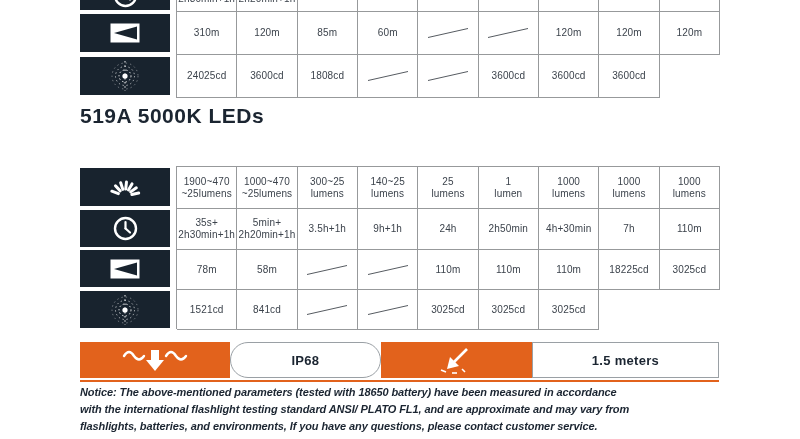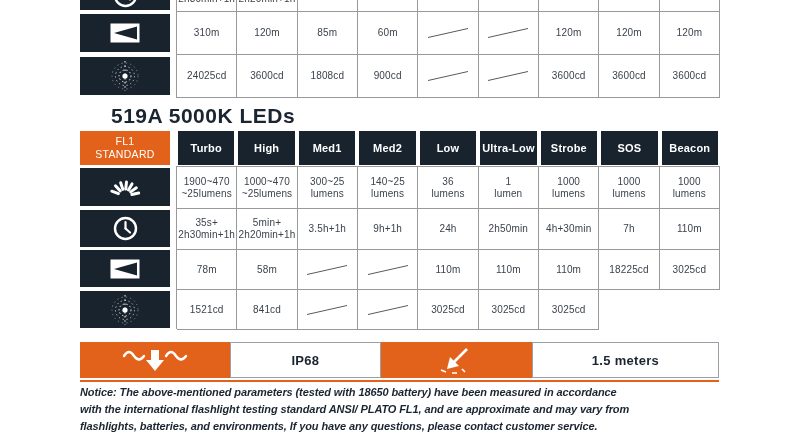--- a/index.html
+++ b/index.html
@@ -19,21 +19,21 @@
   .frag span{margin-top:-7px;font-size:10px;}
   
   .corner{position:absolute;left:0;top:0;width:90px;height:34px;background:var(--orange);
     color:#fff;display:flex;align-items:center;justify-content:center;text-align:center;
     font-size:10.5px;line-height:1.25;white-space:pre-line;letter-spacing:.3px;}
   .hdr-grid{position:absolute;display:grid;grid-template-columns:repeat(9,1fr);}
   .hdr-grid .h{margin:0 2px;background:var(--navy);color:#fff;display:flex;
     align-items:center;justify-content:center;font-size:11px;font-weight:bold;
     letter-spacing:.2px;}
   .title{position:absolute;color:var(--titletext);font-size:21px;font-weight:800;
-    letter-spacing:.5px;margin-left:31px;}
+    letter-spacing:.5px;}
   
   .banner{position:absolute;display:flex;}
   .banner .bcell{box-sizing:border-box;display:flex;align-items:center;justify-content:center;height:36px;}
   .banner .oc{background:var(--orange);}
   .banner .wc{background:#fff;border:1px solid #9aa0a5;color:var(--titletext);
     font-size:13px;letter-spacing:.3px;font-weight:bold;}
   .banner-line{position:absolute;background:var(--orange);}
   .notice{position:absolute;color:var(--titletext);font-size:11px;line-height:17px;
     white-space:pre-line;letter-spacing:-.1px;font-weight:600;font-style:italic;}
 </style>
@@ -86,52 +86,34 @@
           </svg></div>
         <div class="c"><svg width="46" height="14" viewBox="0 0 46 14">
             <line x1="3" y1="11.5" x2="43" y2="2.5" stroke="#565b61" stroke-width="1"></line>
           </svg></div>
         <div class="c">120m</div>
         <div class="c">120m</div>
         <div class="c">120m</div>
         <div class="c">24025cd</div>
         <div class="c">3600cd</div>
         <div class="c">1808cd</div>
-        <div class="c">900cd</div>
         <div class="c"><svg width="46" height="14" viewBox="0 0 46 14">
             <line x1="3" y1="11.5" x2="43" y2="2.5" stroke="#565b61" stroke-width="1"></line>
           </svg></div>
         <div class="c"><svg width="46" height="14" viewBox="0 0 46 14">
             <line x1="3" y1="11.5" x2="43" y2="2.5" stroke="#565b61" stroke-width="1"></line>
           </svg></div>
         <div class="c">3600cd</div>
         <div class="c">3600cd</div>
         <div class="c">3600cd</div>
       </div>
   </div>
 
   <div class="title" style="left:80px;top:104px;">519A 5000K LEDs</div>
 
-  <div class="abs" style="left:80px;top:131px;width:640px;height:34px;">
-    <div class="corner">
-      <span>FL1
-STANDARD</span>
-    </div>
-    <div id="modeHeaders" class="hdr-grid" style="left:96px;top:0;width:544px;height:34px;">
-        <div class="h">Turbo</div>
-        <div class="h">High</div>
-        <div class="h">Med1</div>
-        <div class="h">Med2</div>
-        <div class="h">Low</div>
-        <div class="h">Ultra-Low</div>
-        <div class="h">Strobe</div>
-        <div class="h">SOS</div>
-        <div class="h">Beacon</div>
-      </div>
-  </div>
 
   <div class="abs" style="left:80px;top:166px;width:640px;height:163px;">
     <div id="fl1Icons" class="abs" style="left:0;top:0;width:90px;height:163px;">
         <div class="icon-cell" style="top: 2px; height: 38px;">
           <svg width="38" height="24" viewBox="0 0 38 24">
             <line x1="12.422151654498641" y1="18.60585899672032" x2="5.844303308997283" y2="16.211717993440637" stroke="#fff" stroke-width="3" stroke-linecap="round"></line>
             <line x1="14.226011479562512" y1="15.880524088665805" x2="9.452022959125022" y2="10.761048177331611" stroke="#fff" stroke-width="3" stroke-linecap="round"></line>
             <line x1="16.83688103937537" y1="14.342604385933925" x2="14.673762078750737" y2="7.685208771867849" stroke="#fff" stroke-width="3" stroke-linecap="round"></line>
             <line x1="19.731699242873574" y1="14.038346732422088" x2="20.46339848574715" y2="7.076693464844174" stroke="#fff" stroke-width="3" stroke-linecap="round"></line>
             <line x1="22.5" y1="14.93782217350893" x2="26" y2="8.87564434701786" stroke="#fff" stroke-width="3" stroke-linecap="round"></line>
@@ -164,21 +146,21 @@
       </div>
     <div id="fl1Grid" class="grid" style="left:96px;top:0;width:544px;height:163px;grid-template-columns:repeat(9,1fr);grid-template-rows:42px 41px 40px 40px;border-left:1px solid var(--grid);border-top:1px solid var(--grid);">
         <div class="c">1900~470
 ~25lumens</div>
         <div class="c">1000~470
 ~25lumens</div>
         <div class="c">300~25
 lumens</div>
         <div class="c">140~25
 lumens</div>
-        <div class="c">36
+        <div class="c">25
 lumens</div>
         <div class="c">1
 lumen</div>
         <div class="c">1000
 lumens</div>
         <div class="c">1000
 lumens</div>
         <div class="c">1000
 lumens</div>
         <div class="c">35s+
@@ -220,21 +202,21 @@
   </div>
 
   <div id="banner" class="banner" style="left:80px;top:342px;width:639px;height:36px;">
       <div class="bcell oc" style="width: 155px;">
         <svg width="72" height="28" viewBox="0 0 72 28">
           <path d="M5 10 q5 -8 10 0 q5 7 10 0 M47 10 q5 -8 10 0 q5 7 10 0" fill="none" stroke="#fff" stroke-width="2.4" stroke-linecap="round"></path>
           <rect x="32" y="4" width="8" height="11" fill="#fff"></rect>
           <polygon points="27,14 45,14 36,25" fill="#fff"></polygon>
         </svg>
       </div>
-      <div class="bcell wc" style="width: 155px;">IP68</div>
+      <div class="bcell wc" style="width: 155px; border-radius: 18px;">IP68</div>
       <div class="bcell oc" style="width: 156px;">
         <svg width="36" height="28" viewBox="0 0 36 28">
           <line x1="29" y1="3" x2="15" y2="17" stroke="#fff" stroke-width="2.6"></line>
           <polygon points="9,23 12,11 21,20" fill="#fff"></polygon>
           <line x1="3" y1="24" x2="8" y2="26" stroke="#fff" stroke-width="1.6"></line>
           <line x1="14" y1="27" x2="19" y2="27" stroke="#fff" stroke-width="1.6"></line>
           <line x1="24" y1="23" x2="27" y2="26" stroke="#fff" stroke-width="1.6"></line>
         </svg>
       </div>
       <div class="bcell wc" style="width: 193px;">1.5 meters</div>

